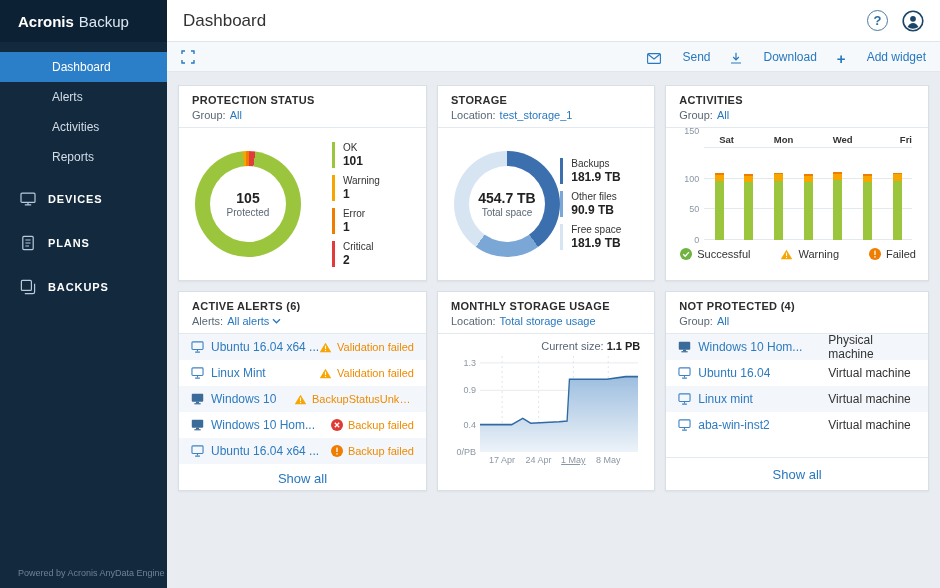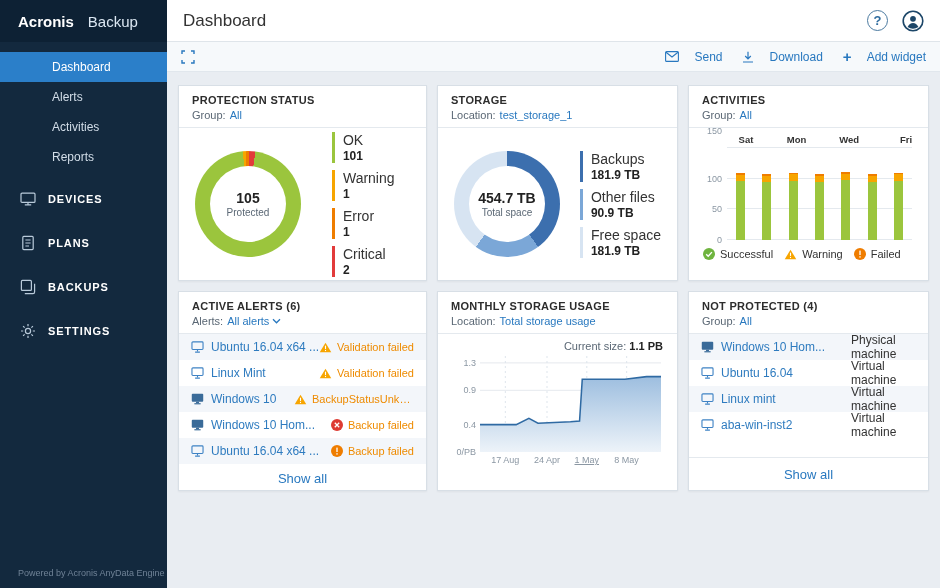--- a/index.html
+++ b/index.html
@@ -3,21 +3,21 @@
 <meta charset="utf-8">
 <style>
   * { margin:0; padding:0; box-sizing:border-box; }
   html,body { width:940px; height:588px; overflow:hidden; }
   body { font-family:"Liberation Sans", sans-serif; background:#e9edf2; position:relative; }
 
   
   .sidebar { position:absolute; left:0; top:0; width:167px; height:588px; background:#13293e; z-index:5; }
   .logo { height:42px; background:#0d2134; display:flex; align-items:center; padding-left:18px; font-size:15px; color:#fff; }
   .logo-brand { font-weight:bold; }
-  .logo-product { font-weight:normal; color:#dbe7f2; margin-left:14px; }
+  .logo-product { font-weight:normal; color:#dbe7f2; margin-left:5px; }
   .nav { margin-top:10px; }
   .nav-item { display:flex; align-items:center; height:34px; padding-left:20px; color:#fff;
               font-size:11px; font-weight:bold; letter-spacing:.9px; cursor:pointer; }
   .nav-item:not(.child) { margin-top:10px; }
   .nav-item:first-child { margin-top:0; }
   .nav-item.child { height:30px; padding-left:52px; font-weight:normal; letter-spacing:0; font-size:12px; color:#d2dde8; margin-top:0; }
   .nav-item.active { background:#2b7fc9; color:#fff; }
   .nicon { width:16px; height:16px; margin-right:12px; color:#b9cada; display:inline-flex; flex:none; }
   .nicon svg { width:16px; height:16px; }
   .side-footer { position:absolute; left:18px; bottom:10px; font-size:9px; color:#6f8296; }
@@ -29,21 +29,21 @@
   .top-icons { margin-left:auto; display:flex; align-items:center; gap:14px; }
   .help { width:21px; height:21px; border-radius:50%; border:1.5px solid #4b7aa0; color:#2e6b9e;
           font-size:13px; font-weight:bold; display:flex; align-items:center; justify-content:center; cursor:pointer; }
   .account { display:inline-flex; cursor:pointer; }
 
   
   .toolbar { position:absolute; left:167px; top:42px; right:0; height:30px; background:#f6f9fb;
              border-bottom:1px solid #e1e7ed; display:flex; align-items:center; padding:0 14px; }
   .expand { color:#2878bf; display:inline-flex; cursor:pointer; }
   .tool-actions { margin-left:auto; display:flex; gap:20px; }
-  .tool { color:#2878bf; font-size:12px; display:inline-flex; align-items:center; gap:15px; cursor:pointer; }
+  .tool { color:#2878bf; font-size:12px; display:inline-flex; align-items:flex-end; gap:21px; cursor:pointer; }
   .tool svg { display:block; }
   .plus { font-size:15px; font-weight:bold; line-height:10px; }
 
   
   .main { position:absolute; left:167px; top:72px; right:0; bottom:0; padding:13px 11px; }
   .grid { display:grid; grid-template-columns:repeat(3,1fr); gap:10px; }
   .card { background:#fff; border:1px solid #d8dfe6; box-shadow:0 1px 2px rgba(0,0,0,.05);
           display:flex; flex-direction:column; }
   .r1 { height:196px; } .r2 { height:200px; }
   .card-head { padding:8px 13px 6px; border-bottom:1px solid #e4e9ee; flex:none; }
@@ -55,34 +55,34 @@
   .pbody { align-items:center; padding:0 16px; }
 
   
   .donut { width:106px; height:106px; border-radius:50%; position:relative; flex:none; }
   .hole { position:absolute; left:15px; top:15px; width:76px; height:76px; background:#fff; border-radius:50%;
           display:flex; flex-direction:column; align-items:center; justify-content:center; }
   .dval { font-size:14px; font-weight:bold; color:#222; }
   .dlab { font-size:10px; color:#5a6774; margin-top:1px; }
   .pie-legend { margin-left:auto; display:flex; flex-direction:column; gap:7px; min-width:78px; }
   .leg-item { border-left:3px solid #ccc; padding-left:8px; }
-  .leg-label { font-size:14px; color:#333; }
+  .leg-label { font-size:10px; color:#333; }
   .leg-val { font-size:12px; font-weight:bold; color:#222; margin-top:1px; }
 
   
   .abody { flex-direction:column; padding:6px 12px 6px; }
   .act-days { display:flex; margin:0 4px 0 26px; height:14px; }
   .act-day { flex:1; text-align:right; font-size:9.5px; font-weight:bold; color:#333; }
   .act-plot { position:relative; margin:0 4px 0 26px; }
   .act-grid { position:absolute; left:0; right:0; height:1px; background:#e4e9ee; }
   .act-ytick { position:absolute; left:-26px; width:21px; text-align:right; font-size:9px; color:#8b97a3; }
   .act-bars { position:absolute; inset:0; display:flex; }
   .act-col { flex:1; display:flex; align-items:flex-end; justify-content:center; }
   .act-bar { width:9px; display:flex; flex-direction:column-reverse; }
-  .act-legend { display:flex; gap:11px; margin:8px 0 0 2px; font-size:11px; color:#333; align-items:flex-end; }
+  .act-legend { display:flex; gap:30px; margin:8px 0 0 2px; font-size:11px; color:#333; align-items:flex-end; }
   .aleg { display:inline-flex; align-items:center; gap:5px; }
   .sev { display:inline-flex; flex:none; }
 
   
   .list-body { flex:1; display:flex; flex-direction:column; padding:0; min-height:0; }
   .lrow { display:flex; align-items:center; padding:0 12px; font-size:12px; height:26px; flex:none; }
   .lrow.odd { background:#f3f6fa; }
   .mic { margin-right:7px; display:inline-flex; flex:none; }
   .row-link { color:#2e7bbf; cursor:pointer; white-space:nowrap; overflow:hidden; text-overflow:ellipsis; max-width:126px; }
   .alert-stat { margin-left:auto; display:flex; align-items:center; gap:5px; font-size:11px; color:#ee8b00; max-width:120px; }
@@ -145,29 +145,20 @@
         <span>PLANS</span>
       </div>
       <div class="nav-item">
         <span class="nicon">
           <svg viewBox="0 0 16 16" fill="none" stroke="currentColor" stroke-width="1.2">
             <rect x="1.4" y="1.4" width="10" height="10" rx="1"></rect>
             <path d="M14.6 4.8v8.2a1.6 1.6 0 0 1-1.6 1.6H4.8"></path>
           </svg>
         </span>
         <span>BACKUPS</span>
-      </div>
-      <div class="nav-item">
-        <span class="nicon">
-          <svg viewBox="0 0 16 16" fill="none" stroke="currentColor" stroke-width="1.2">
-            <circle cx="8" cy="8" r="2.6"></circle>
-            <path d="M8 1v2.2M8 12.8V15M1 8h2.2M12.8 8H15M3.1 3.1l1.5 1.5M11.4 11.4l1.5 1.5M12.9 3.1l-1.5 1.5M4.6 11.4l-1.5 1.5"></path>
-          </svg>
-        </span>
-        <span>SETTINGS</span>
       </div>
     </nav>
   <div class="side-footer">Powered by Acronis AnyData Engine</div>
 </aside>
 
 <header class="topbar">
   <h1>Dashboard</h1>
   <div class="top-icons">
     <span class="help">?</span>
     <span class="account">
@@ -539,21 +530,21 @@
                 <line x1="26.3" y1="0" x2="26.3" y2="96" class="lgrid-v"></line>
                 <line x1="69.6" y1="0" x2="69.6" y2="96" class="lgrid-v"></line>
                 <line x1="110.9" y1="0" x2="110.9" y2="96" class="lgrid-v"></line>
                 <line x1="152.3" y1="0" x2="152.3" y2="96" class="lgrid-v"></line>
               </g>
             <polygon id="larea" fill="url(#gradA)" points="0,96 0.0,68.6 37.6,68.6 50.8,62.4 60.2,67.2 94.0,65.8 103.4,65.1 106.2,23.3 150.4,23.3 173.0,20.6 188.0,20.6 188,96"></polygon>
             <polyline id="lline" points="0.0,68.6 37.6,68.6 50.8,62.4 60.2,67.2 94.0,65.8 103.4,65.1 106.2,23.3 150.4,23.3 173.0,20.6 188.0,20.6" stroke="#2f6aa3"></polyline>
           </svg>
         </div>
         <div class="x-labels" id="lx">
-            <div class="lxtick" style="left: 14%;">17 Aug</div>
+            <div class="lxtick" style="left: 14%;">17 Apr</div>
             <div class="lxtick" style="left: 37%;">24 Apr</div>
             <div class="lxtick" style="left: 59%; text-decoration: underline;">1 May</div>
             <div class="lxtick" style="left: 81%;">8 May</div>
           </div>
       </div>
     </section>
 
     <section class="card r2">
       <div class="card-head">
         <div class="card-title">NOT PROTECTED (4)</div>

